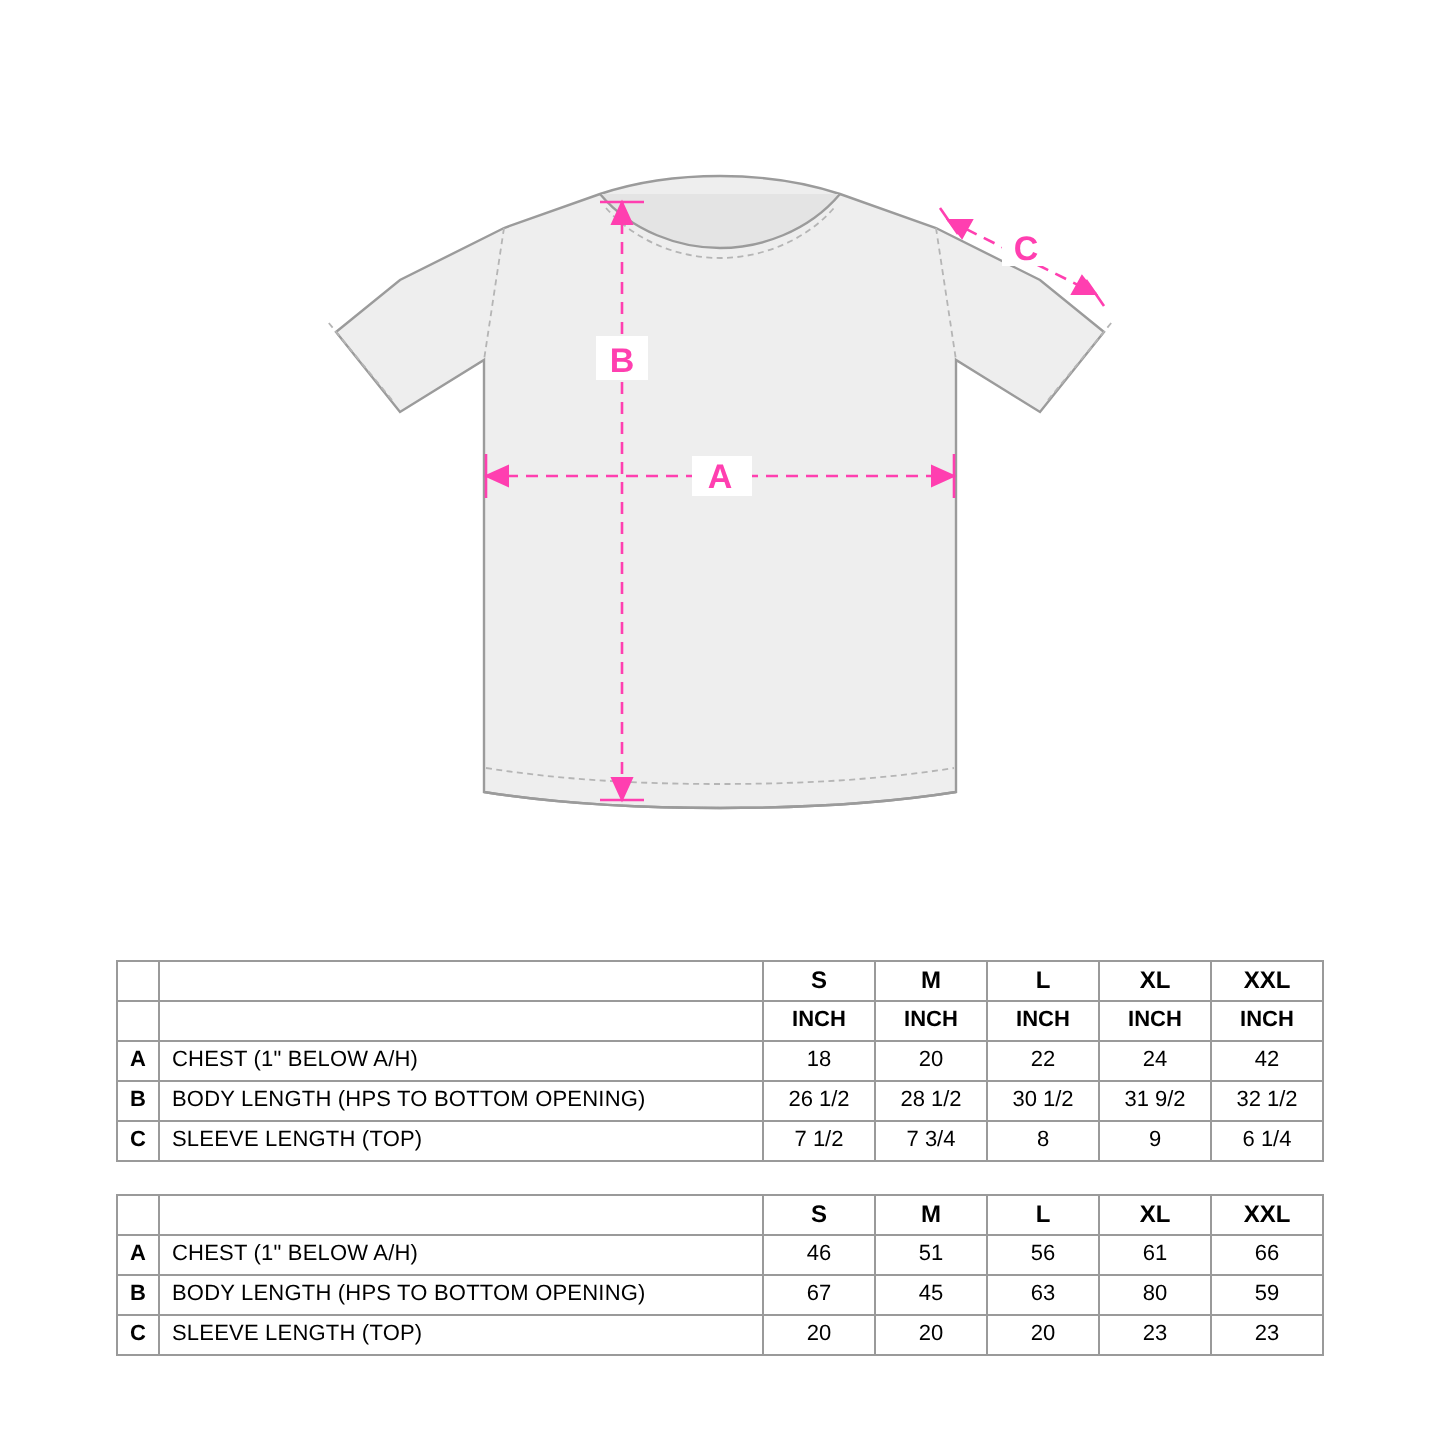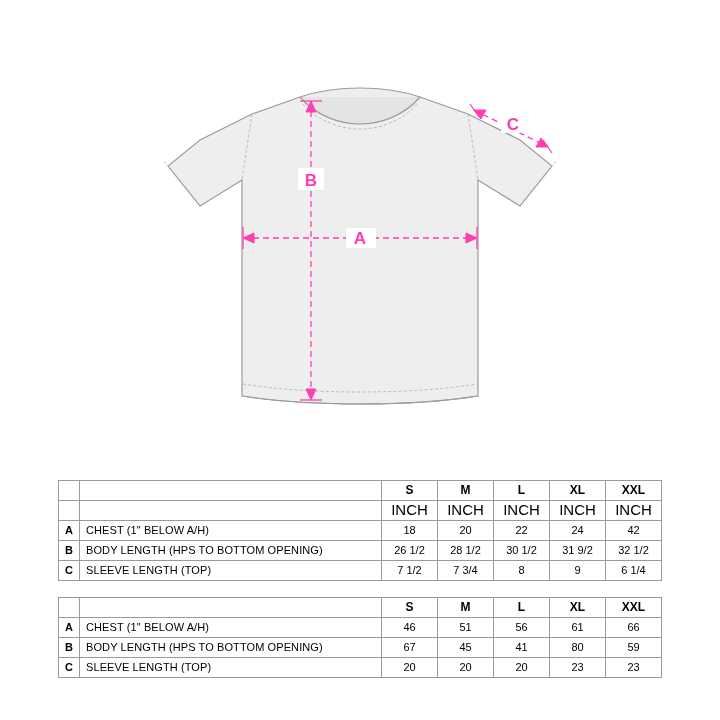--- a/index.html
+++ b/index.html
@@ -66,22 +66,22 @@
     letter-spacing: 0.1px;
   }
   .size-table .col-size {
     width: 55px;
   }
   .size-table .hdr-size {
     font-weight: bold;
     font-size: 12px;
   }
   .size-table .unit-cell {
-    font-weight: normal;
-    font-size: 15px;
+    font-weight: bold;
+    font-size: 11px;
   }
   .size-table .blank {
     border: 1px solid #9a9a9a;
   }
 </style>
 </head>
 <body>
 
 <div id="page">
 
@@ -221,21 +221,21 @@
       <td class="col-size">51</td>
       <td class="col-size">56</td>
       <td class="col-size">61</td>
       <td class="col-size">66</td>
     </tr>
     <tr>
       <td class="col-key">B</td>
       <td class="col-desc">BODY LENGTH (HPS TO BOTTOM OPENING)</td>
       <td class="col-size">67</td>
       <td class="col-size">45</td>
-      <td class="col-size">41</td>
+      <td class="col-size">63</td>
       <td class="col-size">80</td>
       <td class="col-size">59</td>
     </tr>
     <tr>
       <td class="col-key">C</td>
       <td class="col-desc">SLEEVE LENGTH (TOP)</td>
       <td class="col-size">20</td>
       <td class="col-size">20</td>
       <td class="col-size">20</td>
       <td class="col-size">23</td>

